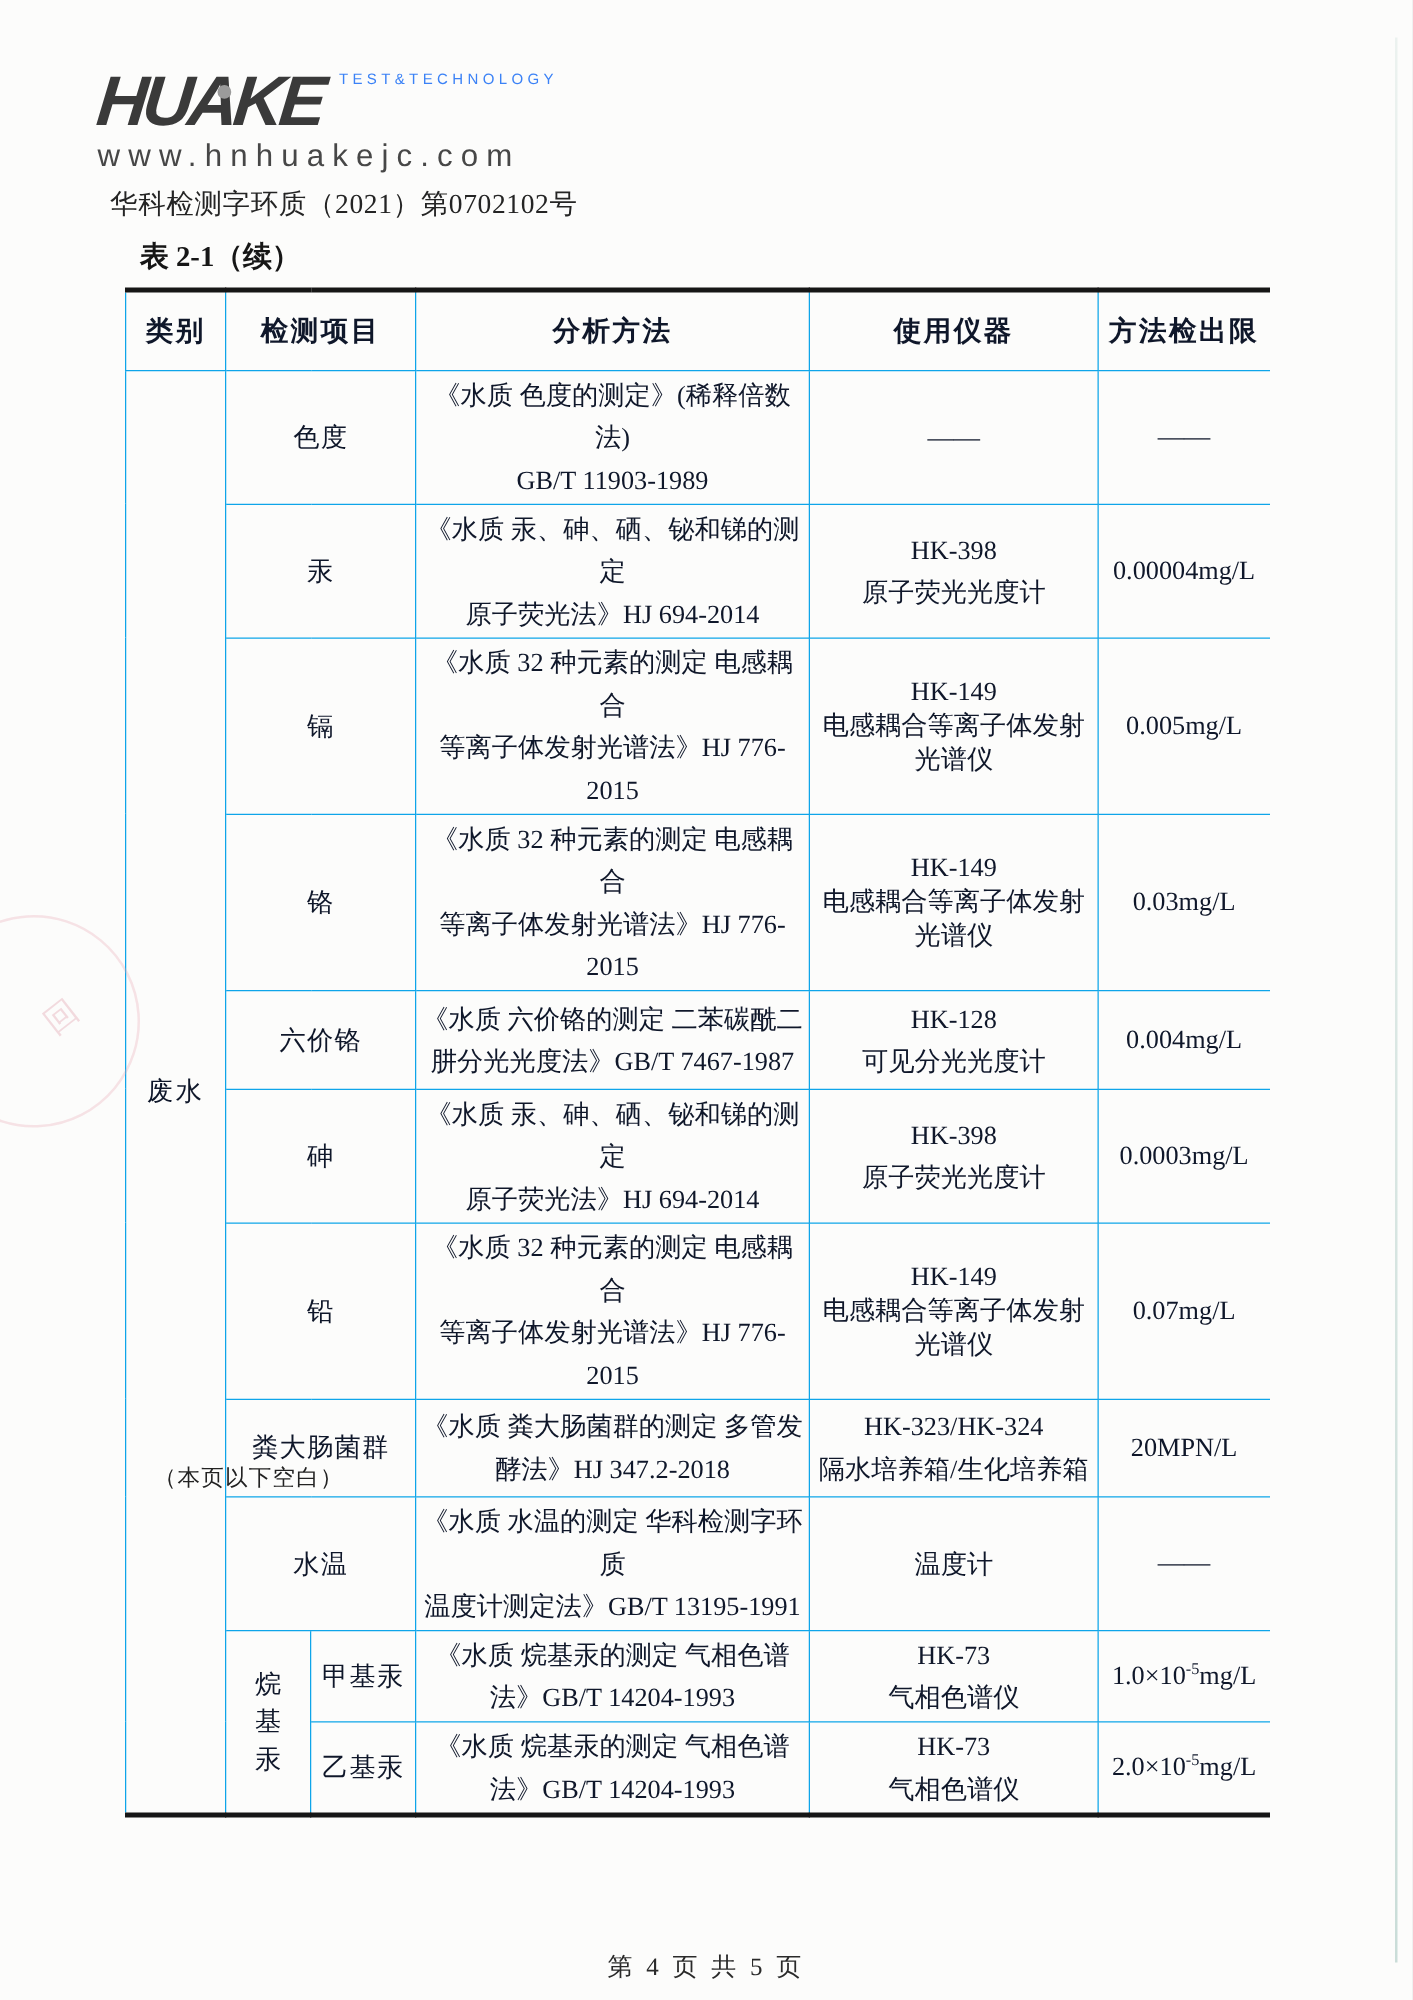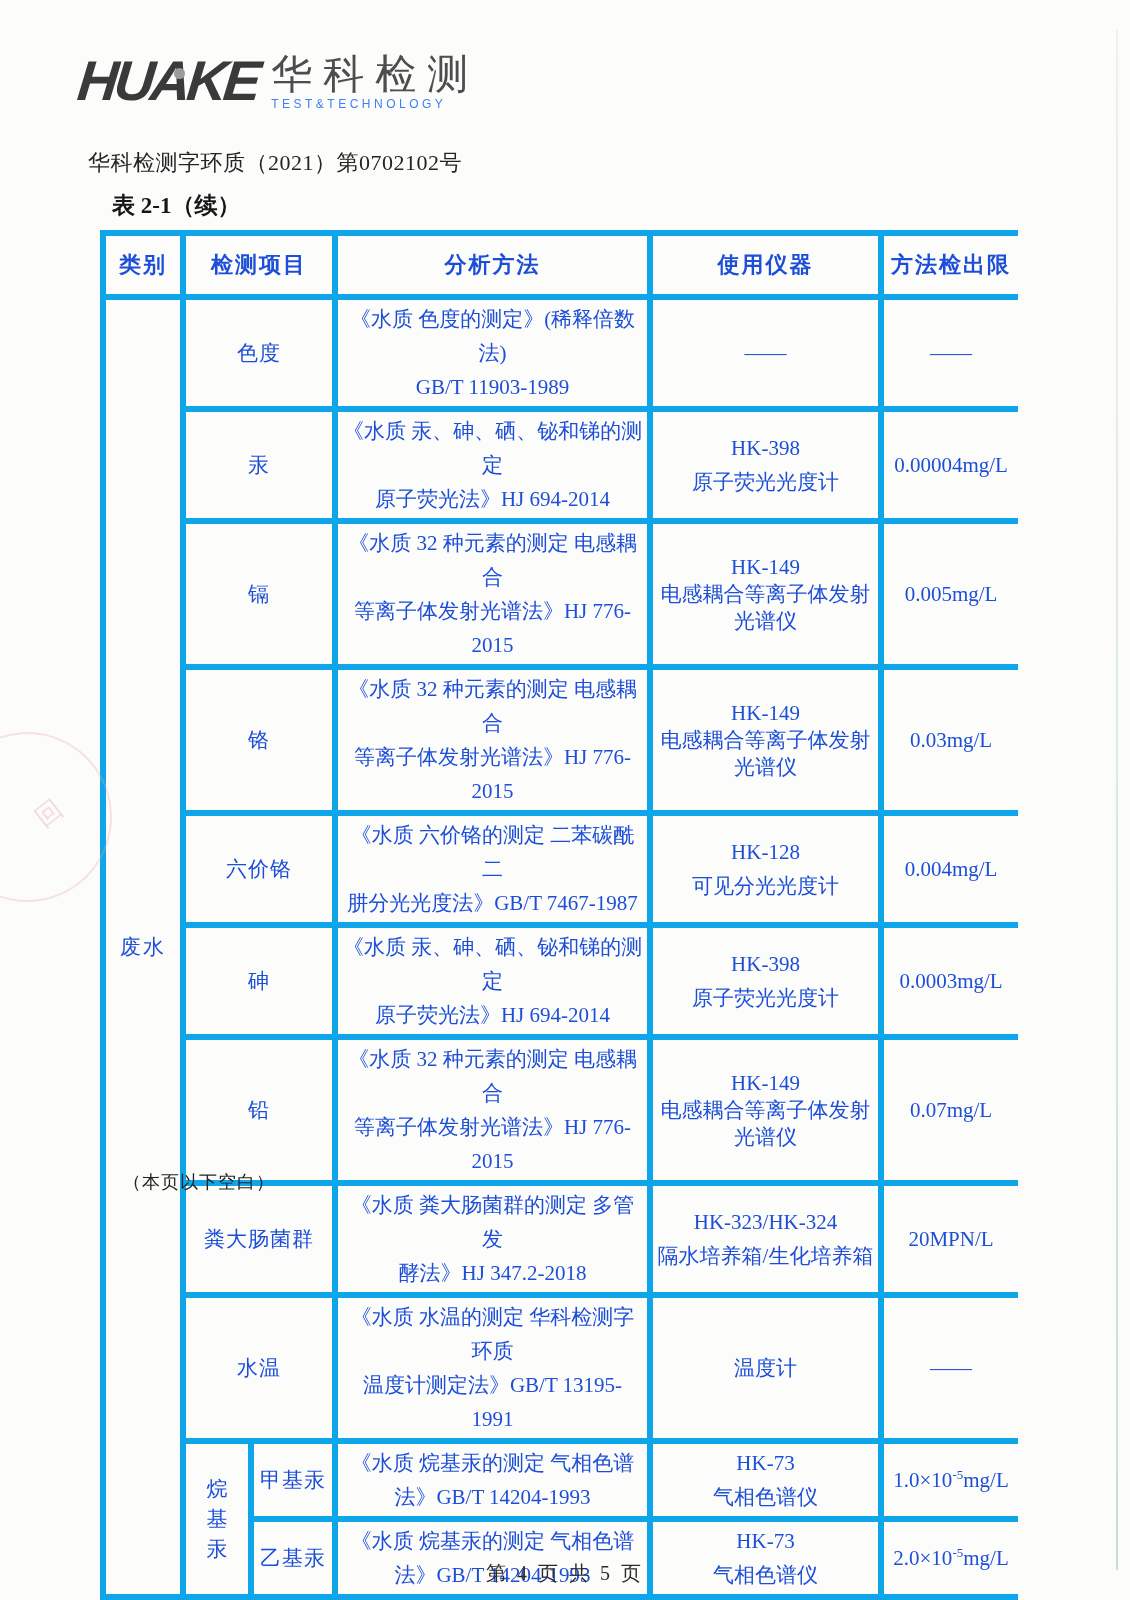--- a/index.html
+++ b/index.html
@@ -28,22 +28,22 @@
   
   .doc-number { position:absolute; left:88px; top:148px; font-size:22px; letter-spacing:0.5px; color:#242424; }
   .table-title { position:absolute; left:112px; top:190px; font-size:23px; font-weight:bold; color:#161616; }
   
   #report-table {
     position:absolute; left:100px; top:230px; width:915px;
     border-collapse:collapse; table-layout:fixed;
     border-top:4px solid #161616; border-bottom:4px solid #161616;
   }
   #report-table th, #report-table td {
-    border:6px solid #0ea5e9; text-align:center; vertical-align:middle;
-    font-size:21px; color:#1d4ed8; padding:2px 4px;
+    border:1px solid #0ea5e9; text-align:center; vertical-align:middle;
+    font-size:21px; color:#0f172a; padding:2px 4px;
   }
   #report-table th:last-child, #report-table td:last-child { border-right:none; }
   #report-table thead tr { height:64px; }
   #report-table th { font-size:22px; font-weight:bold; letter-spacing:2px; }
   .cat-cell { font-size:22px; letter-spacing:2px; }
   .group-cell span { display:block; line-height:30px; font-size:21px; }
   td[data-name="item-cell"] { font-size:21.5px; letter-spacing:1px; }
   .cell-line { line-height:34px; }
   .tight .cell-line { line-height:27px; }
   td[data-name="limit-cell"] sup { font-size:13px; line-height:0; }
@@ -62,24 +62,24 @@
 </head>
 <body>
 
 <div class="page" data-name="scanned-report-page">
 
   <header class="logo-block" data-name="company-logo">
     <div class="logo-row" data-name="logo-row">
       <span class="logo-huake" data-name="huake-logo-wordmark">HUAKE</span>
       <span class="logo-dot" data-name="logo-dot-icon"></span>
       <div class="logo-cn-wrap" data-name="logo-cn-block">
-        <div class="logo-cn" data-name="logo-chinese-name">华科检测</div>
         <div class="logo-tagline" data-name="logo-tagline">TEST&amp;TECHNOLOGY</div>
       </div>
     </div>
+    <div class="logo-site" data-name="logo-website">www.hnhuakejc.com</div>
   </header>
 
   <div class="doc-number" data-name="document-number">华科检测字环质（2021）第0702102号</div>
 
   <div class="table-title" data-name="table-title">表 2-1（续）</div>
 
   <table id="report-table" data-name="test-methods-table">
     <colgroup>
       <col style="width:80px">
         <col style="width:68px">

